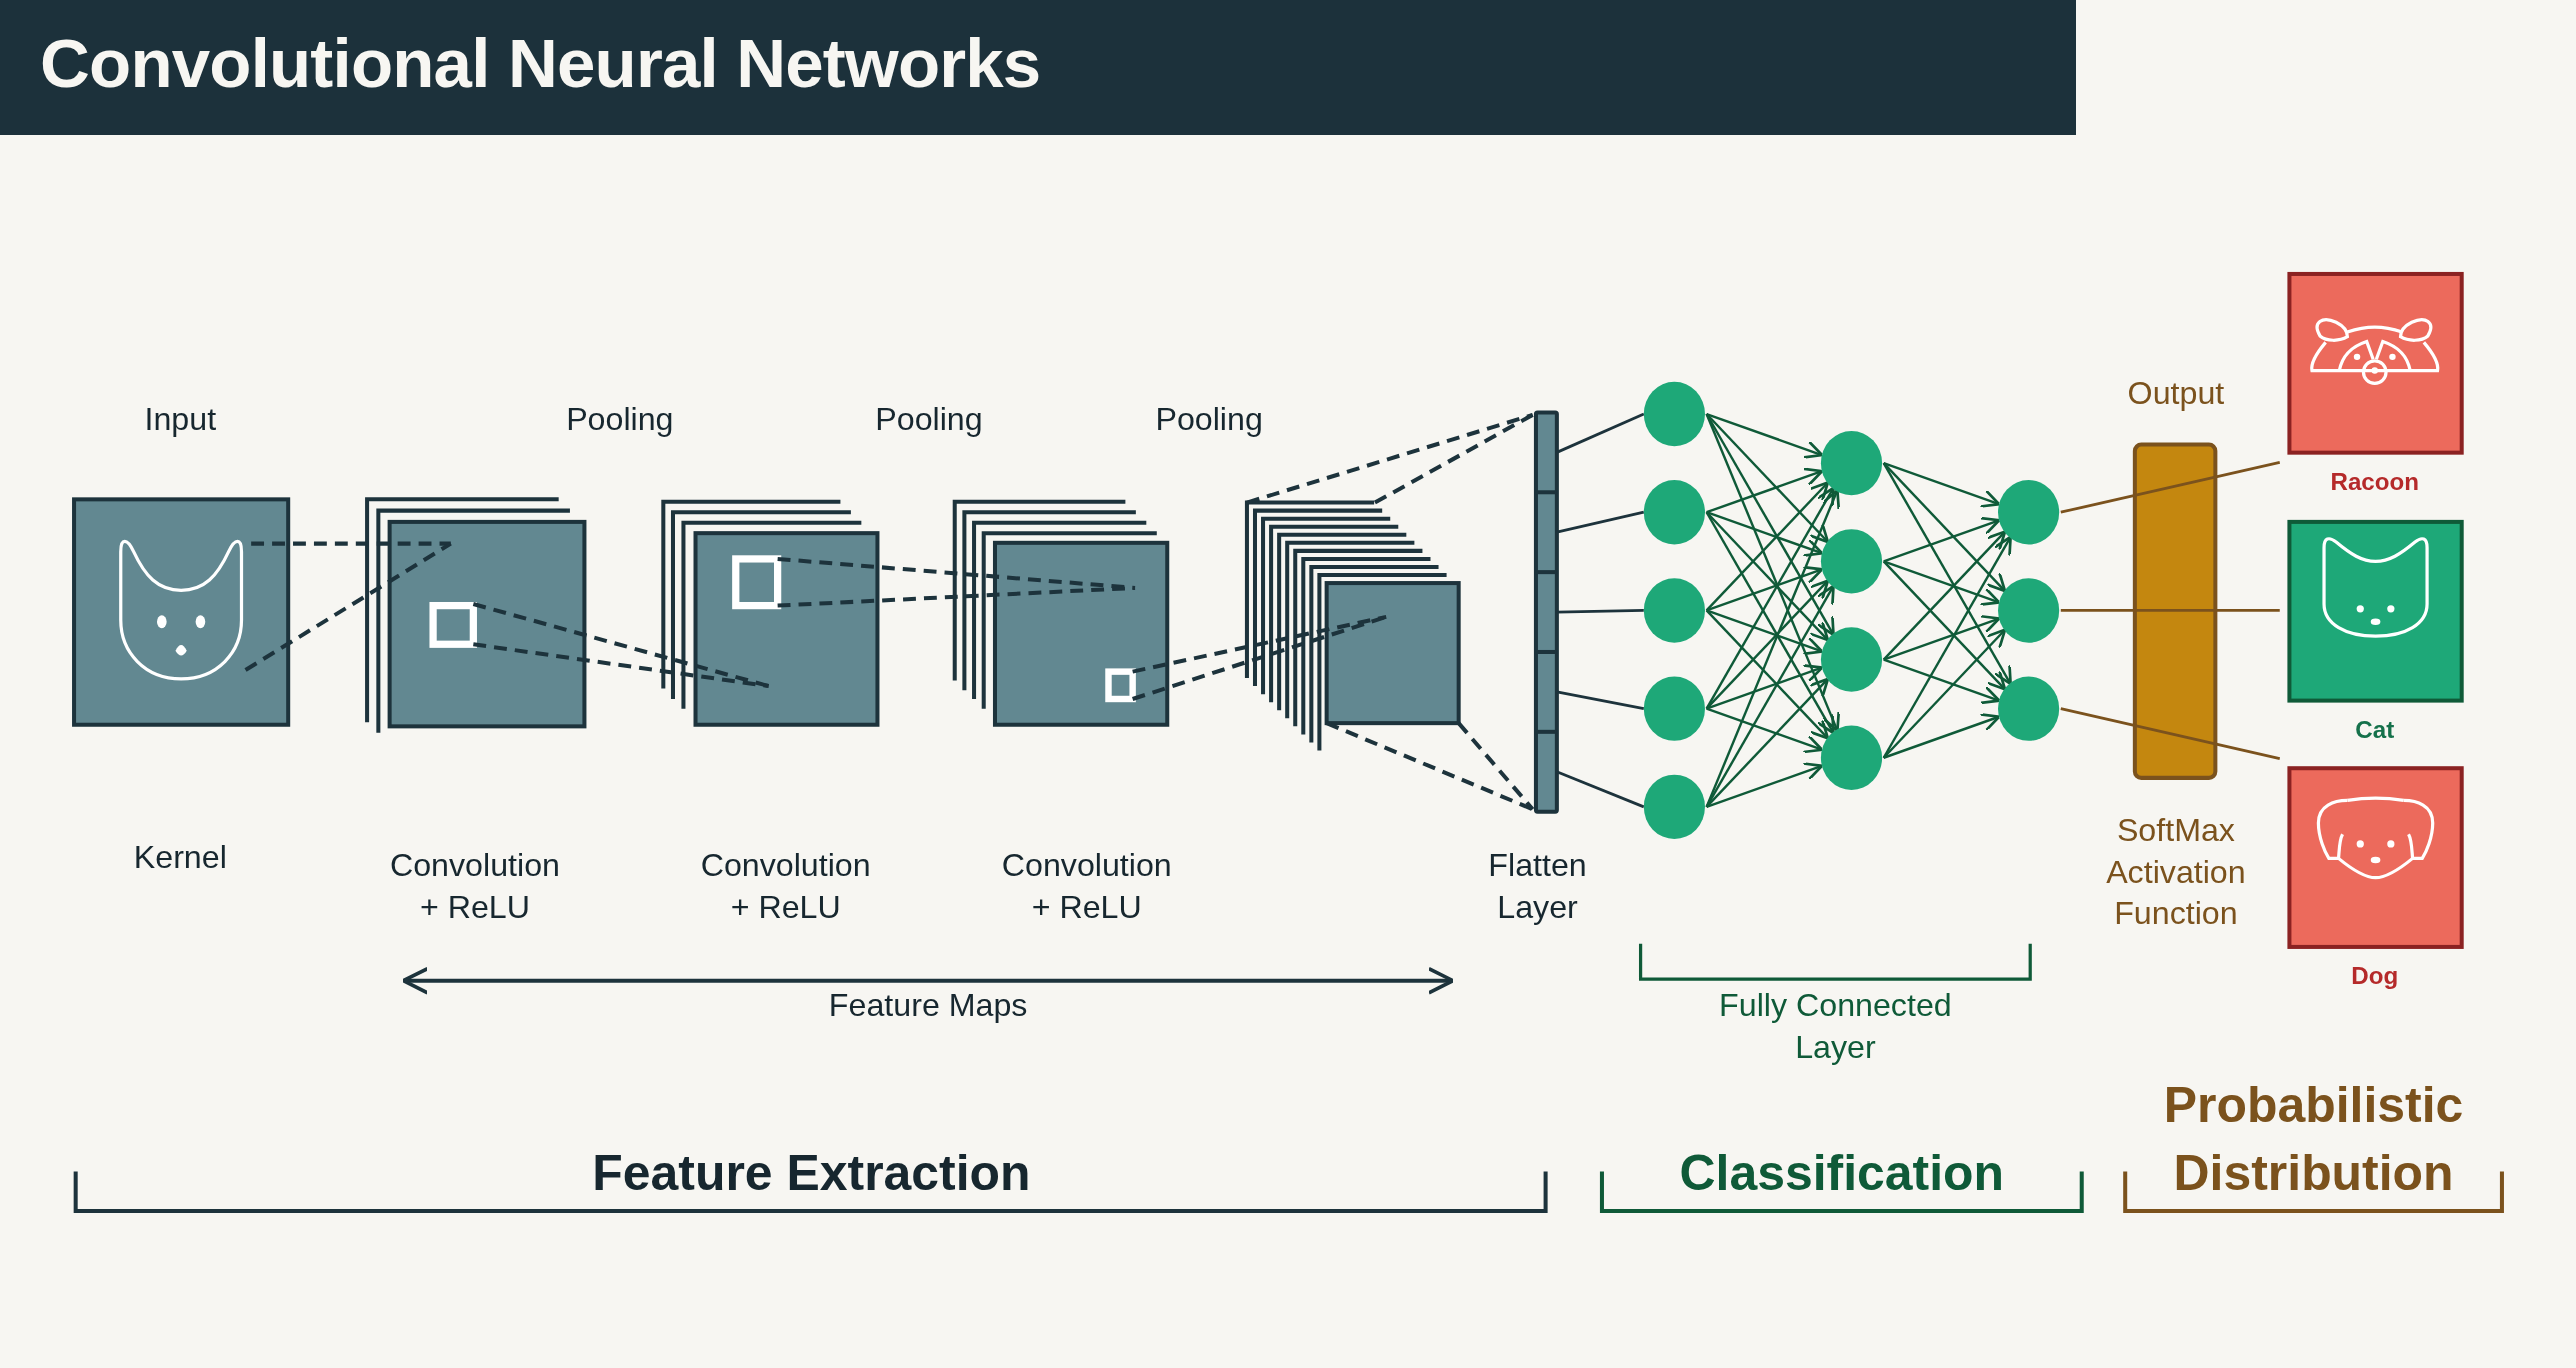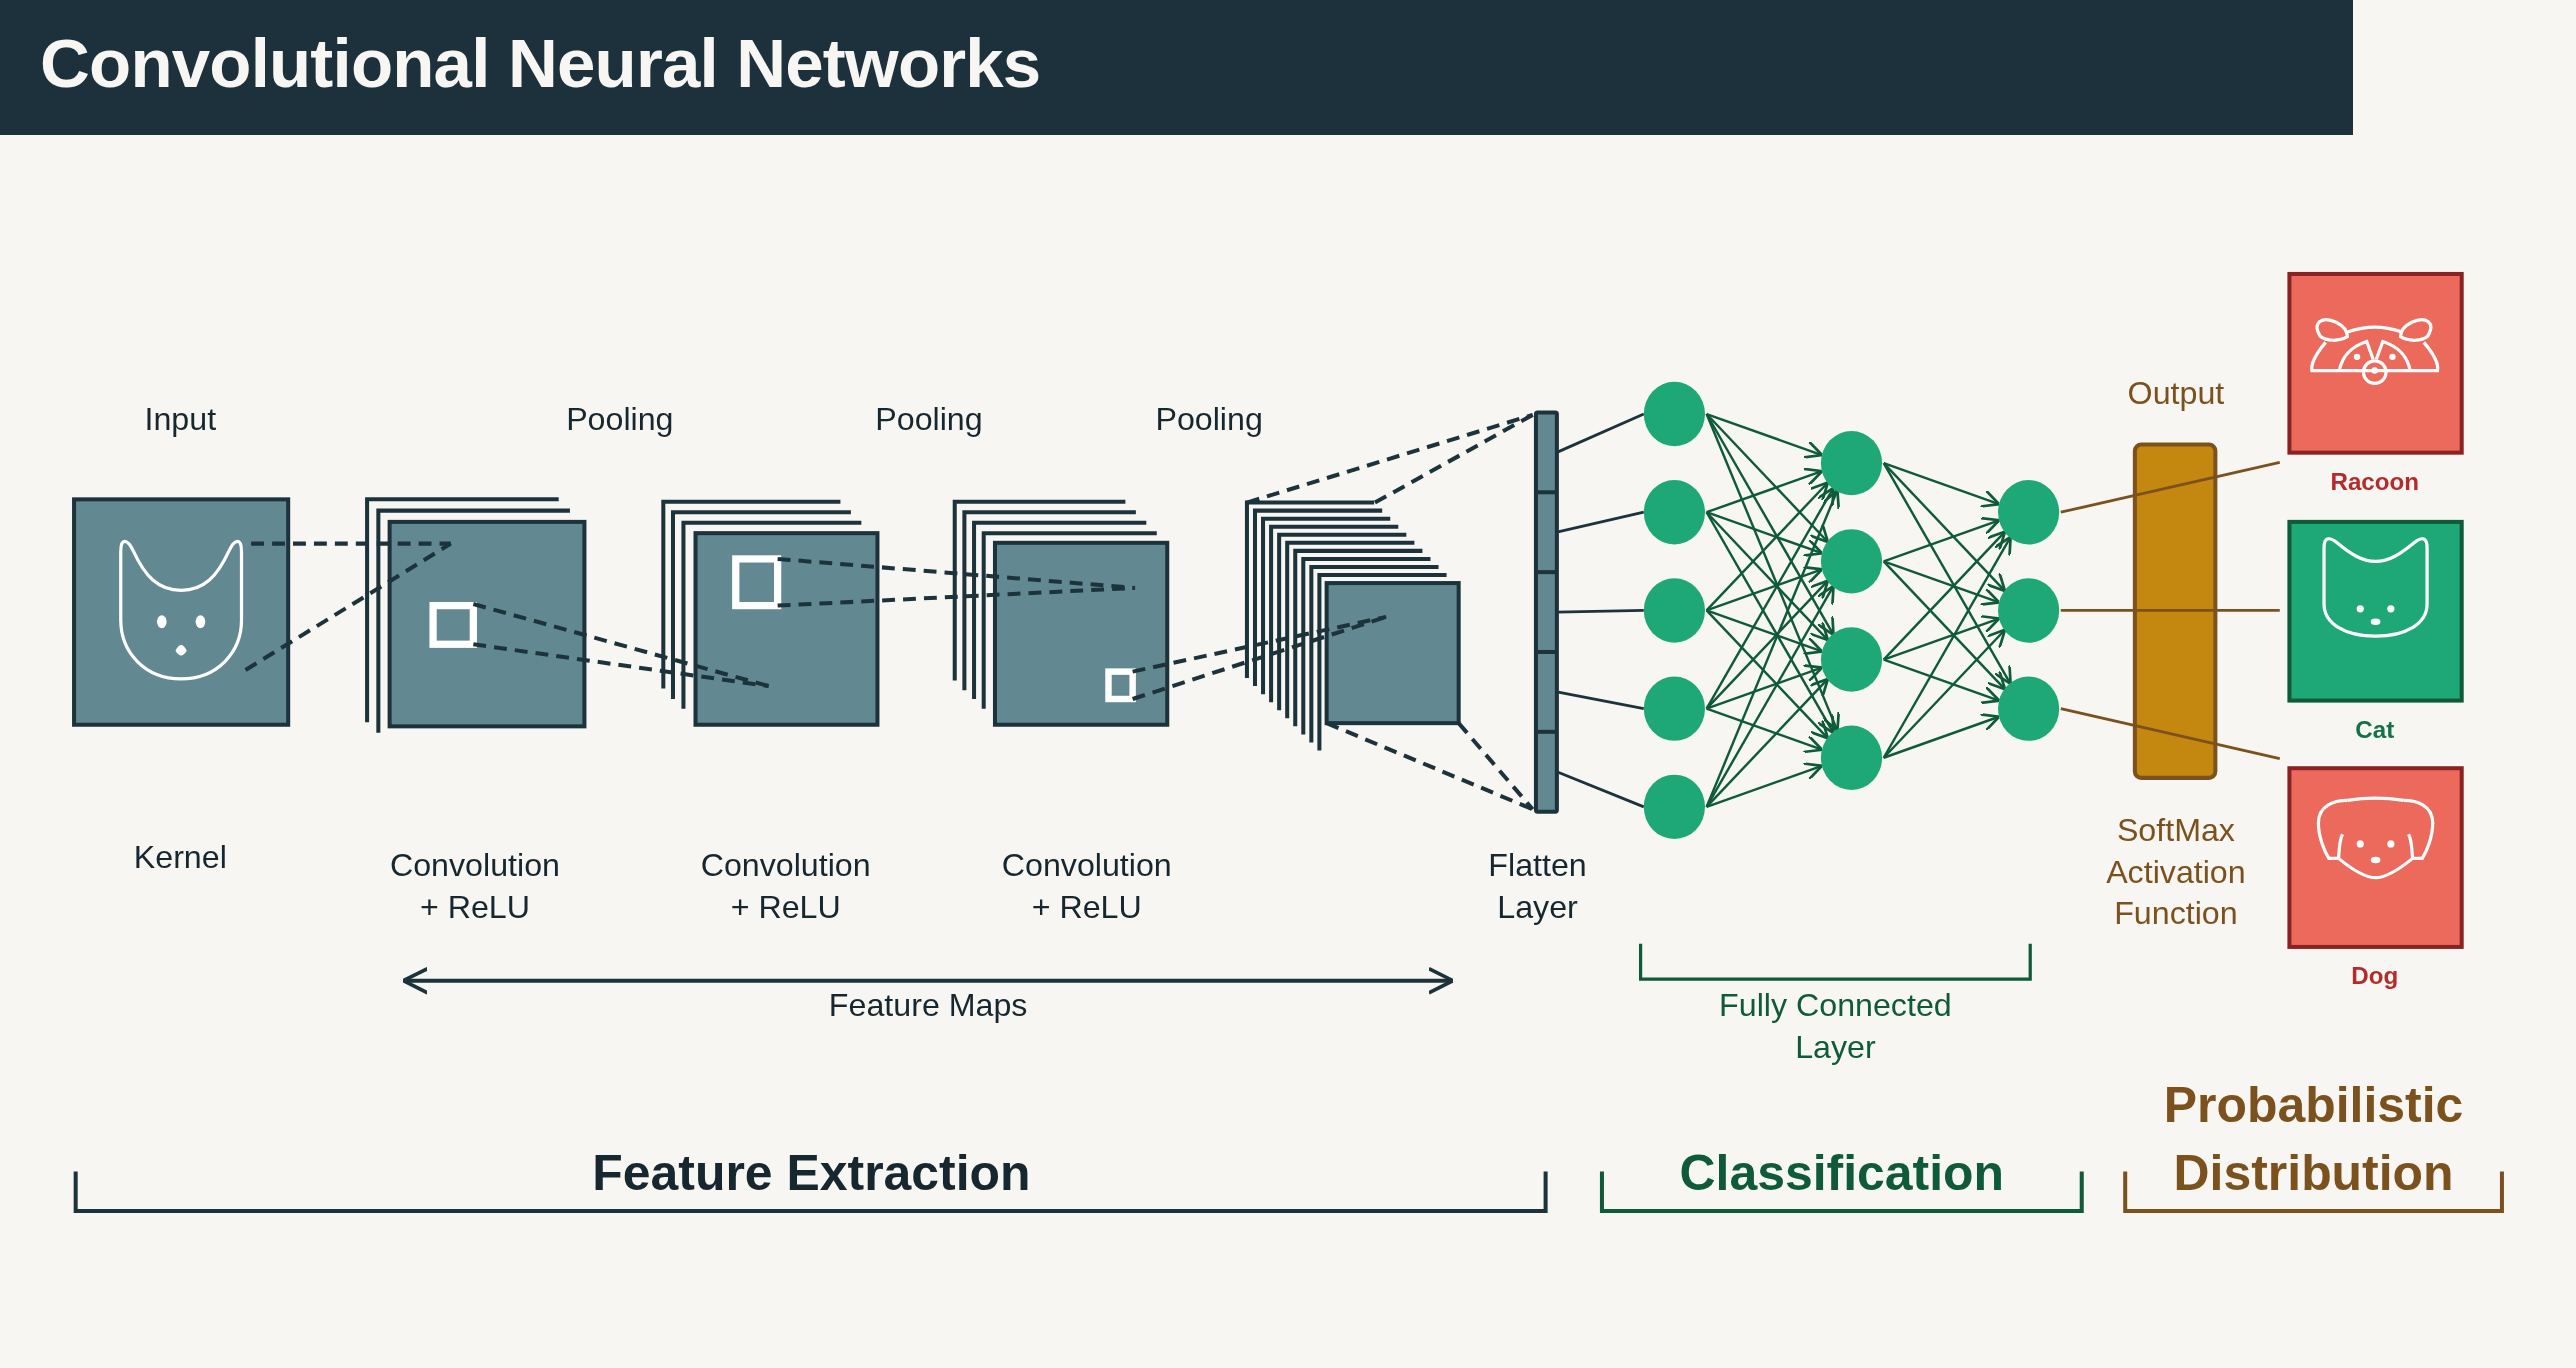--- a/index.html
+++ b/index.html
@@ -1,17 +1,17 @@
 <!DOCTYPE html>
 <html style="font-size:13px"><head>
 <meta charset="utf-8">
 <style>
   html, body { margin:0; padding:0; background:#f7f6f2; }
   body { width:2576px; height:1369px; overflow:hidden; position:relative; font-family:"Liberation Sans", sans-serif; }
-  .header { position:absolute; left:0; top:0; width:2353px; height:135px; background:#1c313b; }
+  .header { position:absolute; left:0; top:0; width:2076px; height:135px; background:#1c313b; }
   .header h1 { margin:0; position:absolute; left:40px; top:24px; font-size:69px; font-weight:700; color:#f7f6f2; letter-spacing:-0.8px; font-family:"Liberation Sans", sans-serif; }
   svg.diagram { position:absolute; left:0; top:0; }
   .lbl { font-family:"Liberation Sans", sans-serif; font-size:40px; fill:#17272f; }
   .lbl-green { fill:#0f5a38; }
   .lbl-brown { fill:#7b521d; }
   .lbl-red { fill:#b52a2a; font-weight:700; font-size:30px; }
   .lbl-catg { fill:#15714b; font-weight:700; font-size:30px; }
   .big { font-size:62px; font-weight:700; }
 </style>
 </head>

